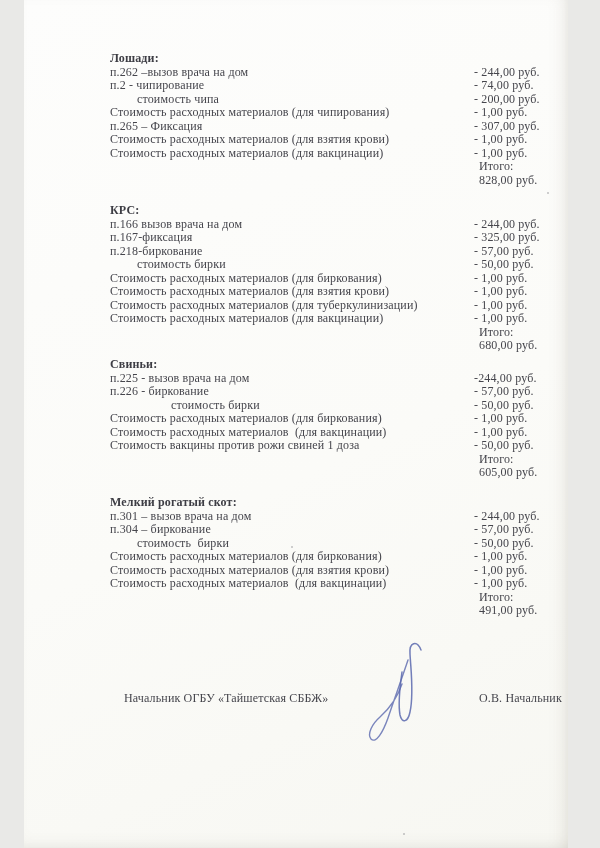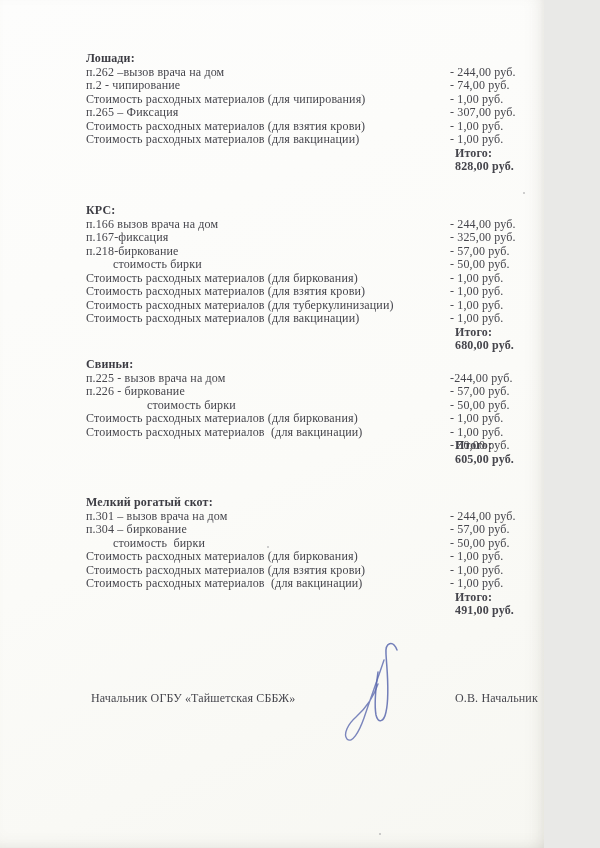--- a/index.html
+++ b/index.html
@@ -9,20 +9,21 @@
     font-family: "Liberation Serif", "DejaVu Serif", serif;
   }
   .page {
     position: relative;
     width: 544px; height: 848px;
     overflow: hidden;
     background: linear-gradient(155deg, #fdfdfc 0%, #fbfbf8 55%, #f7f7f2 100%);
     box-shadow: inset -14px 0 20px -16px rgba(125,120,105,.28),
                 inset 0 -12px 18px -14px rgba(125,120,105,.20);
     color: #45454c;
+    margin-left: 24px;
   }
   .section {
     position: absolute;
     left: 86px; right: 20px;
     font-size: 12px;
     line-height: 13.5px;
     letter-spacing: .15px;
   }
   .section-title {
     font-weight: bold;
@@ -34,25 +35,24 @@
   .row .price {
     position: absolute;
     left: 364px; top: 0;
     white-space: pre-wrap;
   }
   .indent-1 { padding-left: 27px; }
   .indent-2 { padding-left: 61px; }
   .total {
     padding-left: 369px;
     white-space: pre-wrap;
-    font-weight: bold;
   }
   .footer-left {
     position: absolute;
-    left: 91px; top: 691px;
+    left: 100px; top: 691px;
     font-size: 12px; line-height: 14px; letter-spacing: .15px;
     white-space: pre-wrap;
   }
   .footer-right {
     position: absolute;
     left: 455px; top: 691px;
     font-size: 12px; line-height: 14px; letter-spacing: .15px;
     white-space: pre-wrap;
   }
   .signature {
@@ -80,20 +80,24 @@
     <div class="row">
       <span class="label">п.262 –вызов врача на дом</span>
       <span class="price">- 244,00 руб.</span>
     </div>
 
     <div class="row">
       <span class="label">п.2 - чипирование</span>
       <span class="price">- 74,00 руб.</span>
     </div>
 
+    <div class="row">
+      <span class="label indent-1">стоимость чипа</span>
+      <span class="price">- 200,00 руб.</span>
+    </div>
 
     <div class="row">
       <span class="label">Стоимость расходных материалов (для чипирования)</span>
       <span class="price">- 1,00 руб.</span>
     </div>
 
     <div class="row">
       <span class="label">п.265 – Фиксация</span>
       <span class="price">- 307,00 руб.</span>
     </div>
@@ -180,20 +184,21 @@
       <span class="label">Стоимость расходных материалов (для биркования)</span>
       <span class="price">- 1,00 руб.</span>
     </div>
 
     <div class="row">
       <span class="label">Стоимость расходных материалов  (для вакцинации)</span>
       <span class="price">- 1,00 руб.</span>
     </div>
 
     <div class="row">
+      <span class="label">Стоимость вакцины против рожи свиней 1 доза</span>
       <span class="price">- 50,00 руб.</span>
     </div>
   </div>
       <div class="total">Итого: 605,00 руб.</div>
     </div>
 
     <div class="section" style="top: 496px;">
       <div class="section-title">Мелкий рогатый скот:</div>
       <div class="rows">
     <div class="row">

